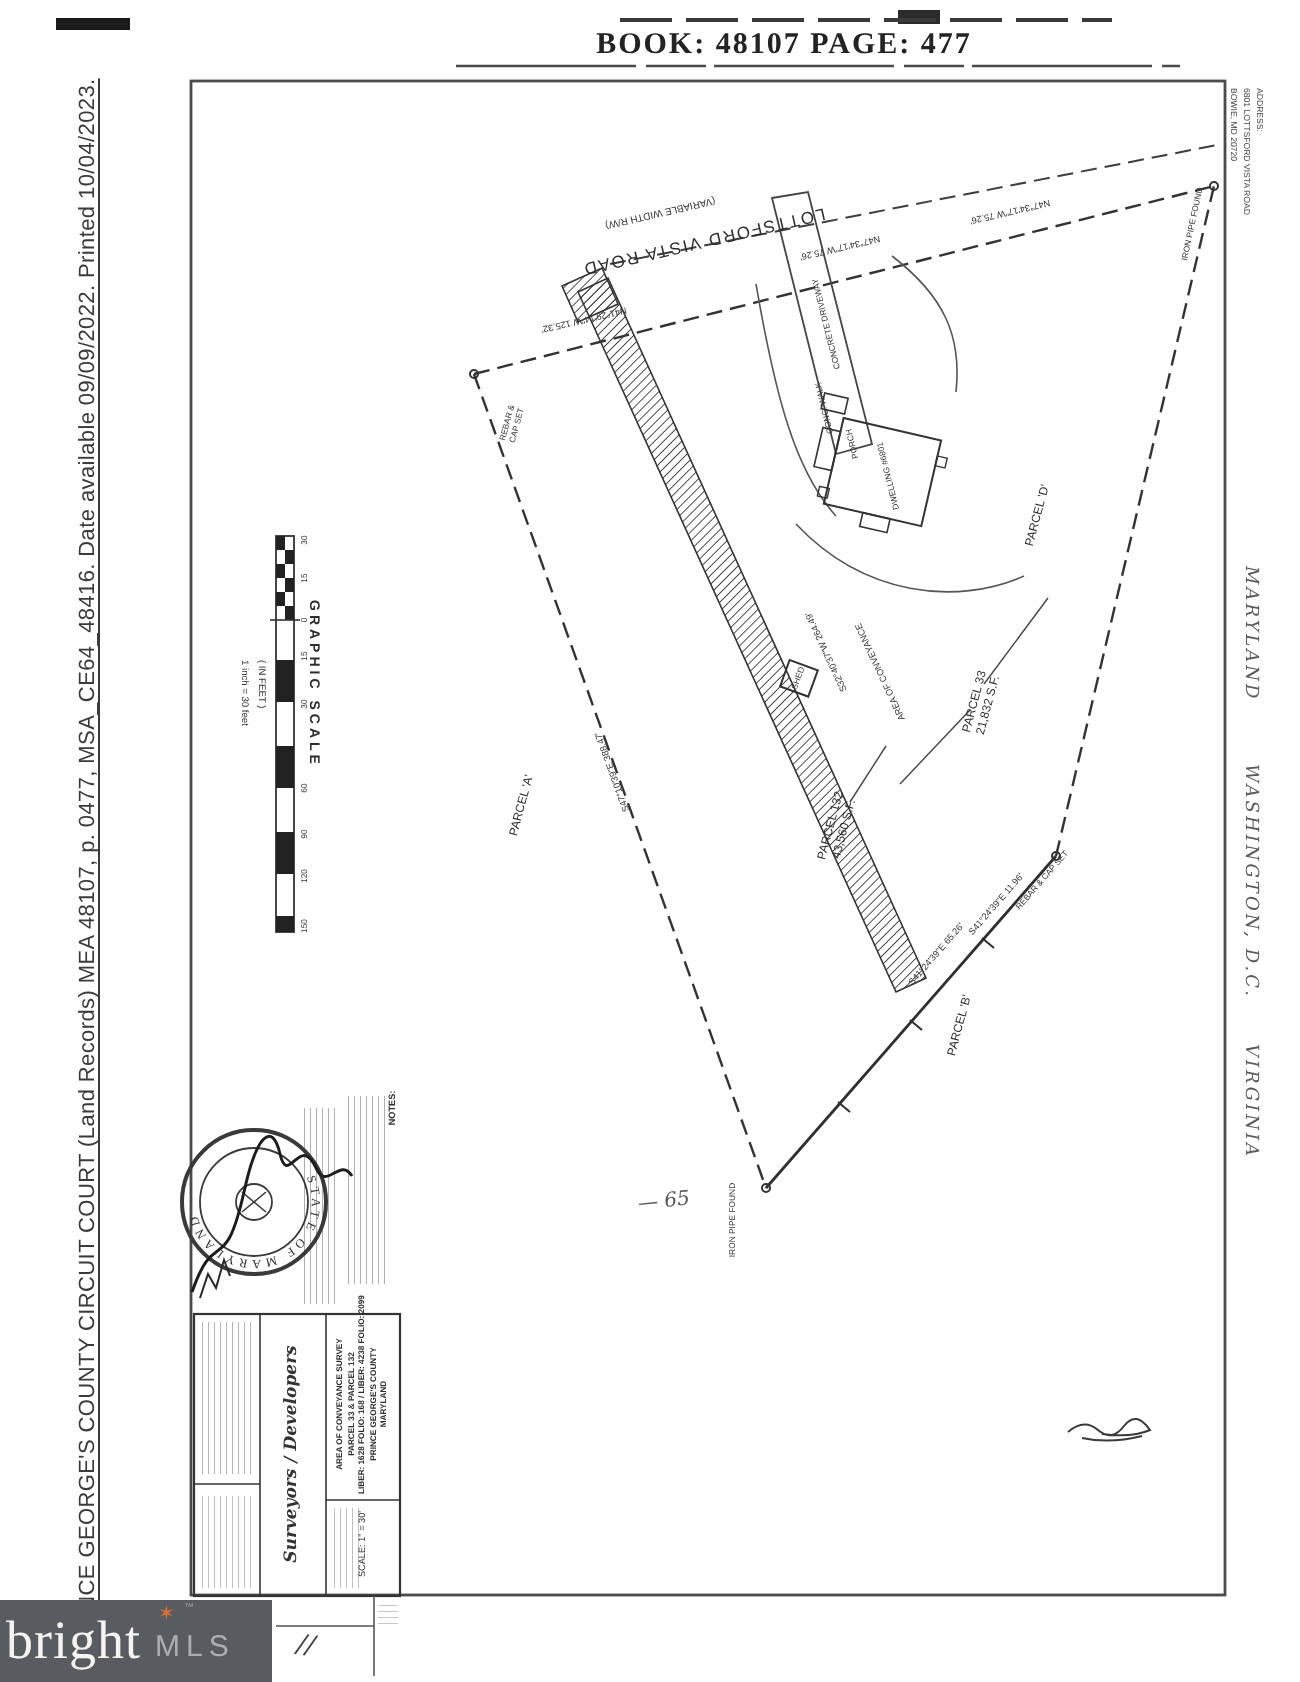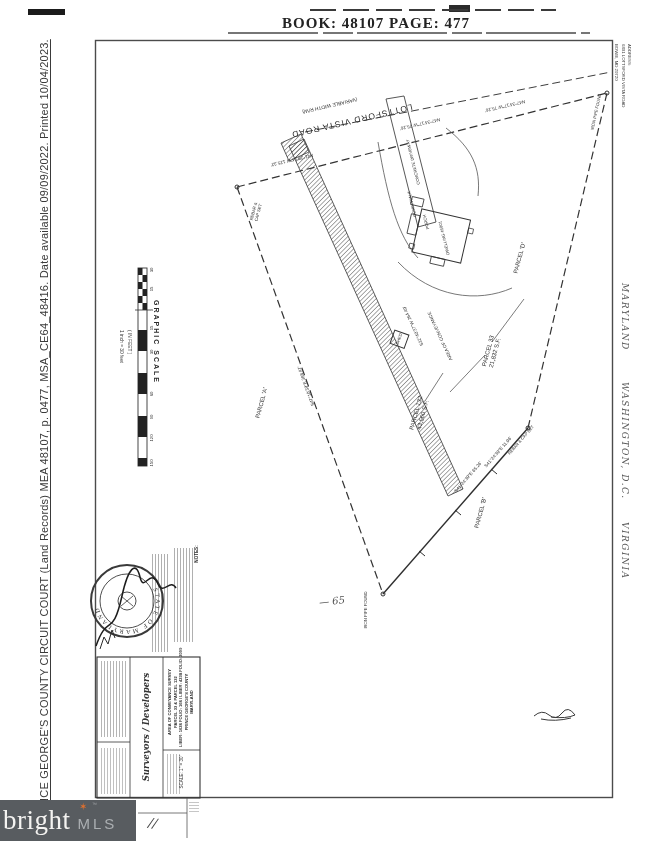--- a/index.html
+++ b/index.html
@@ -115,21 +115,21 @@
     <rect x="97" y="657" width="103" height="141" fill="none" stroke="#333" stroke-width="1.1"></rect>
     <line x1="130" y1="657" x2="130" y2="798" stroke="#333" stroke-width="0.8"></line>
     <line x1="163" y1="657" x2="163" y2="798" stroke="#333" stroke-width="0.8"></line>
     <line x1="163" y1="750" x2="200" y2="750" stroke="#333" stroke-width="0.8"></line>
     <line x1="97" y1="742" x2="130" y2="742" stroke="#333" stroke-width="0.8"></line>
     <line x1="187" y1="798" x2="187" y2="838" stroke="#555" stroke-width="0.8"></line>
     <line x1="138" y1="813" x2="187" y2="813" stroke="#555" stroke-width="0.8"></line>
   </g>
 </svg>
 
-<div id="header-book" class="rot" style="left:376px;top:23px;transform:translate(-50%,-50%);">BOOK: 48107  PAGE: 477</div>
+<div id="header-book" class="rot" style="left:392px;top:23px;transform:translate(-50%,-50%);">BOOK: 48107  PAGE: 477</div>
 
 <div id="left-margin-text" class="rot" style="left:44px;top:432px;transform:translate(-50%,-50%) rotate(-90deg);">PRINCE GEORGE'S COUNTY CIRCUIT COURT (Land Records) MEA 48107, p. 0477, MSA_CE64_48416. Date available 09/09/2022. Printed 10/04/2023.</div>
 
 <div class="vert region" style="left:620px;top:283px;">MARYLAND</div>
 <div class="vert region" style="left:620px;top:382px;">WASHINGTON, D.C.</div>
 <div class="vert region" style="left:620px;top:522px;">VIRGINIA</div>
 
 <div class="vert" style="left:613px;top:44px;font-size:4.3px;line-height:1.5;color:#444;">
   <div>ADDRESS:</div>
   <div>6801 LOTTSFORD VISTA ROAD</div>

